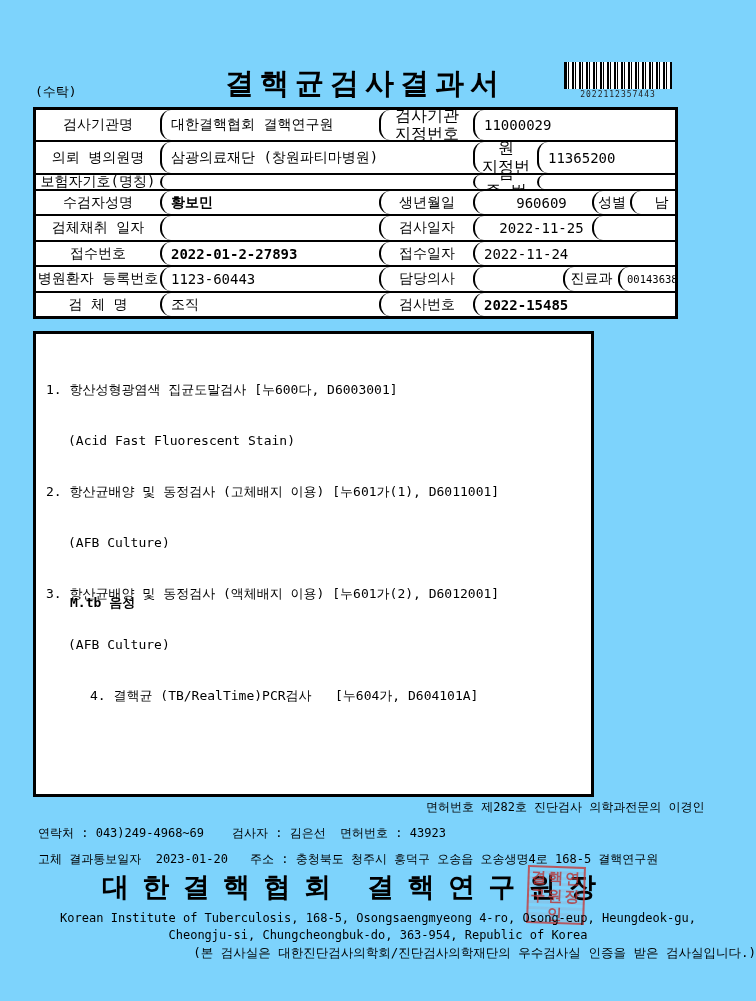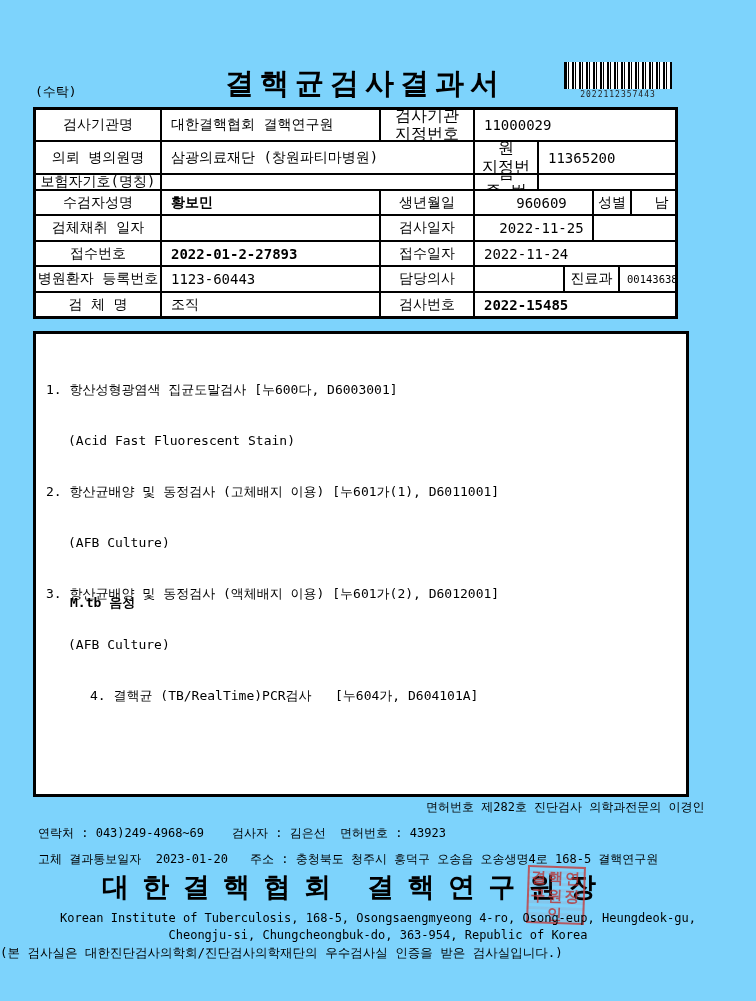--- a/index.html
+++ b/index.html
@@ -39,32 +39,32 @@
     background: #fff;
   }
   .trow { display: flex; }
   .trow + .trow { border-top: 2px solid #000; }
   .tcell {
     flex: 0 0 auto;
     display: flex; align-items: center;
     font-size: 14px;
     overflow: hidden; white-space: pre;
   }
-  .tcell + .tcell { border-left: 2px solid #000; }
+  .tcell + .tcell { border-left: 2px solid #000; border-radius: 11px; }
   .tcell.lbl { justify-content: center; text-align: center; }
   .tcell.lbl2 { justify-content: center; text-align: center; font-size: 16px; line-height: 1.15; white-space: pre-line; }
   .tcell.val { padding-left: 9px; }
   .tcell.ctr { justify-content: center; padding-left: 16px; }
   .tcell.grow { flex: 1 1 auto; }
   .b { font-weight: bold; }
   .small { font-size: 10.5px; }
 
   
   .body-box {
-    position: absolute; left: 33px; top: 331px; width: 656px; height: 466px;
+    position: absolute; left: 33px; top: 331px; width: 561px; height: 466px;
     border: 3px solid #000; background: #fff;
   }
   .ritem { position: absolute; left: 10px; right: 10px; font-size: 13px; line-height: 17px; white-space: pre; }
   .ritem .cont { padding-left: 22px; }
   .ritem .res { padding-left: 24px; margin-top: 9px; font-weight: bold; font-size: 13px; }
 
   
   .fline { position: absolute; font-size: 12px; white-space: pre; }
   .org-title {
     position: absolute; left: 95px; top: 869px; width: 510px;
@@ -76,21 +76,21 @@
     border: 2px solid rgba(195, 60, 60, 0.8);
     color: rgba(185, 50, 50, 0.78);
     transform: rotate(2deg);
     font-size: 15px; line-height: 18px; font-weight: bold;
     overflow: hidden; word-break: break-all; text-align: center;
     padding: 1px; letter-spacing: 2px;
     background:
       repeating-linear-gradient(0deg, rgba(200,80,80,0.10) 0 3px, rgba(255,255,255,0) 3px 6px);
   }
   .eng { position: absolute; left: 0; width: 756px; text-align: center; font-size: 12px; white-space: pre; }
-  .cert { position: absolute; left: 0; width: 756px; text-align: left; font-size: 12.5px; white-space: pre; }
+  .cert { position: absolute; left: 0; width: 756px; text-align: right; font-size: 12.5px; white-space: pre; }
 </style>
 </head>
 <body>
 
 <div class="page">
 
   <div class="consign">(수탁)</div>
   <div class="doc-title">결핵균검사결과서</div>
   <div class="barcode-wrap">
     <div class="barcode"></div>

